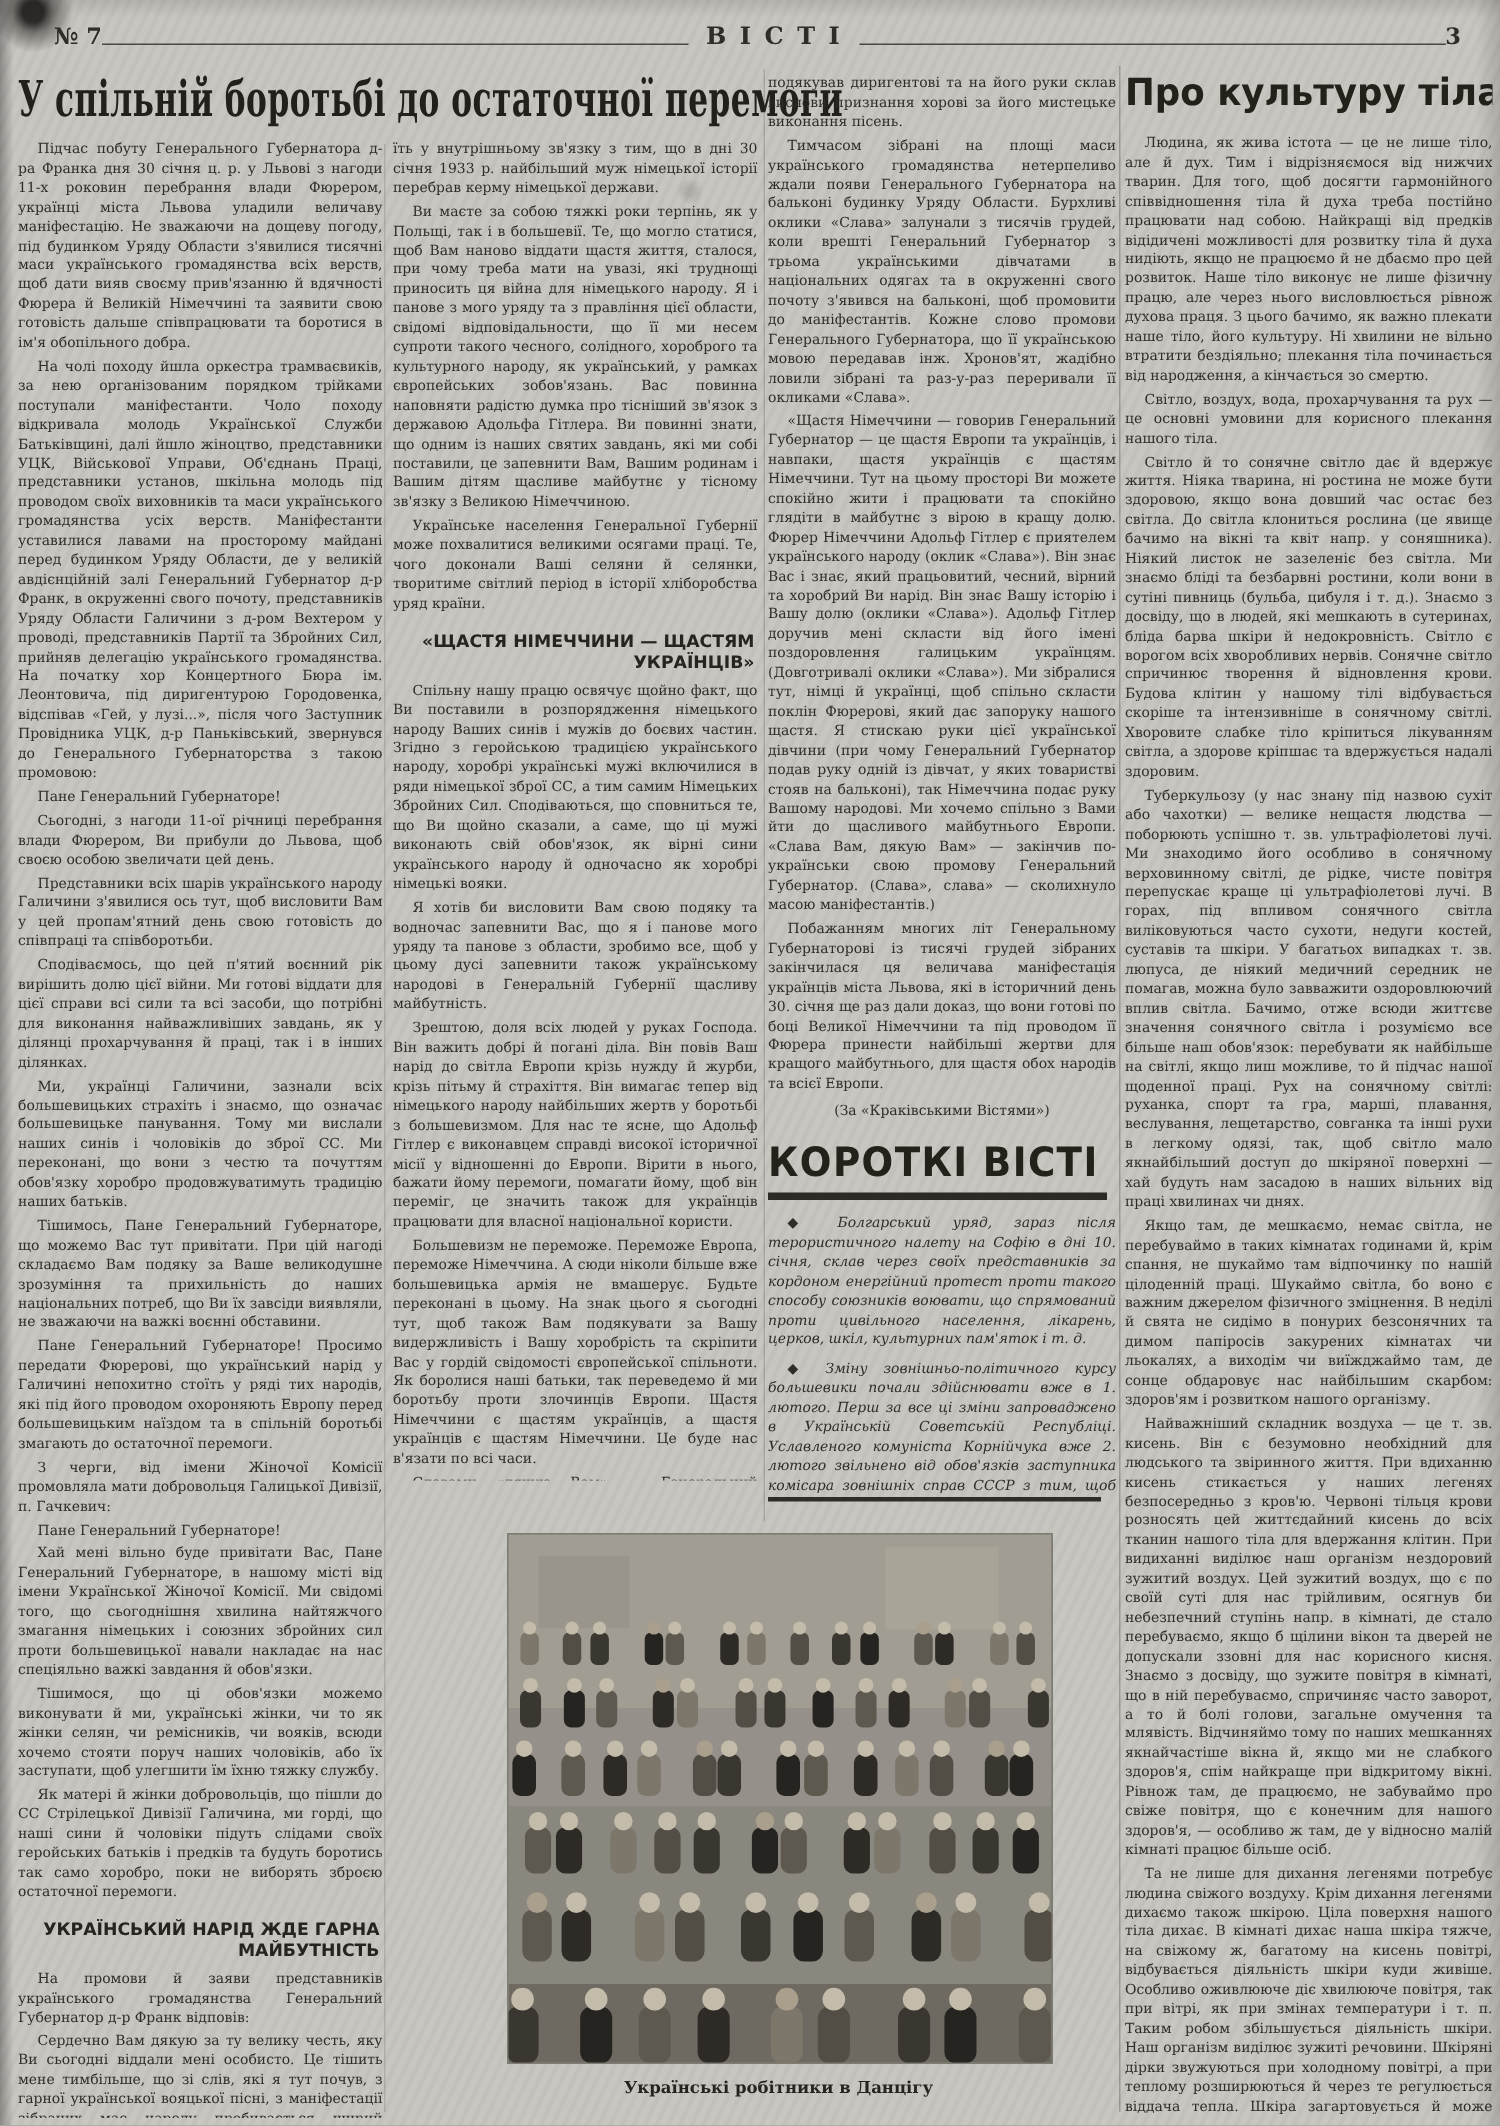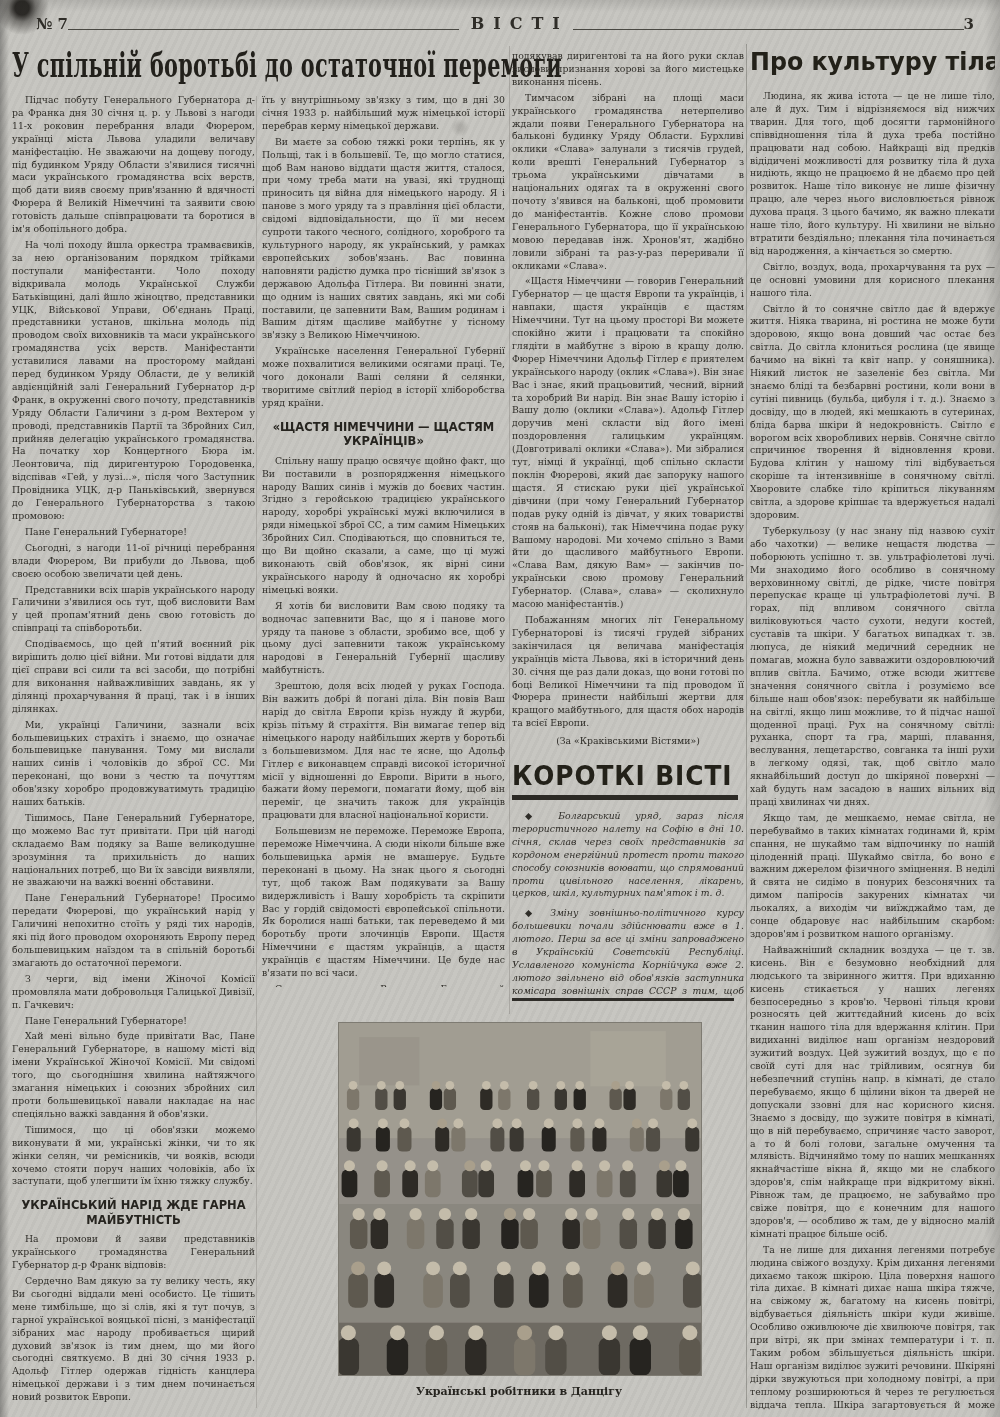--- a/index.html
+++ b/index.html
@@ -37,21 +37,21 @@
   .col{position:absolute;overflow:hidden;font-size:9.3px;line-height:12.9px;}
   .col1{left:12px;top:94px;width:243px;height:1318px;}
   .col2{left:262px;top:94px;width:243px;height:893px;}
   .col3{left:512px;top:50px;width:232px;height:946px;}
   .col4{left:750px;top:46px;width:245px;height:1366px;}
   .para{margin:0 0 3px 0;text-indent:13px;text-align:justify;}
   .para.plain{text-indent:0;}
   .para.item{margin-top:7px;font-style:italic;}
   .para.credit{text-indent:0;text-align:center;margin:5px 0 4px 0;}
   .subhead{font-family:"DejaVu Sans",sans-serif;font-weight:bold;font-size:11.5px;
-    line-height:14.5px;text-align:center;margin:10px 2px 6px 2px;color:#26241f;}
+    line-height:14.5px;text-align:right;margin:10px 2px 6px 2px;color:#26241f;}
   
   .vrule{position:absolute;width:1px;background:#36342e;}
   .vr1{left:256px;top:96px;height:1312px;opacity:.16;}
   .vr2{left:509px;top:46px;height:968px;opacity:.20;}
   .vr3{left:746px;top:44px;height:1364px;opacity:.30;}
   .end-rule{position:absolute;left:512px;top:998px;width:222px;height:3px;background:#2f2d29;}
   
   .photo{position:absolute;left:338px;top:1022px;width:362px;height:352px;margin:0;
     border:1px solid #7e7b72;background:#8f8c84;box-shadow:inset 0 0 18px rgba(0,0,0,.35);}
   .photo svg{display:block;width:100%;height:100%;}
@@ -84,20 +84,21 @@
       <p class="para">Сьогодні, з нагоди 11-ої річниці перебрання влади Фюрером, Ви прибули до Львова, щоб своєю особою звеличати цей день.</p>
       <p class="para">Представники всіх шарів українського народу Галичини з'явилися ось тут, щоб висловити Вам у цей пропам'ятний день свою готовість до співпраці та співборотьби.</p>
       <p class="para">Сподіваємось, що цей п'ятий воєнний рік вирішить долю цієї війни. Ми готові віддати для цієї справи всі сили та всі засоби, що потрібні для виконання найважливіших завдань, як у ділянці прохарчування й праці, так і в інших ділянках.</p>
       <p class="para">Ми, українці Галичини, зазнали всіх большевицьких страхіть і знаємо, що означає большевицьке панування. Тому ми вислали наших синів і чоловіків до зброї СС. Ми переконані, що вони з честю та почуттям обов'язку хоробро продовжуватимуть традицію наших батьків.</p>
       <p class="para">Тішимось, Пане Генеральний Губернаторе, що можемо Вас тут привітати. При цій нагоді складаємо Вам подяку за Ваше великодушне зрозуміння та прихильність до наших національних потреб, що Ви їх завсіди виявляли, не зважаючи на важкі воєнні обставини.</p>
       <p class="para">Пане Генеральний Губернаторе! Просимо передати Фюрерові, що український нарід у Галичині непохитно стоїть у ряді тих народів, які під його проводом охороняють Европу перед большевицьким наїздом та в спільній боротьбі змагають до остаточної перемоги.</p>
       <p class="para">З черги, від імени Жіночої Комісії промовляла мати добровольця Галицької Дивізії, п. Гачкевич:</p>
       <p class="para">Пане Генеральний Губернаторе!</p>
       <p class="para">Хай мені вільно буде привітати Вас, Пане Генеральний Губернаторе, в нашому місті від імени Української Жіночої Комісії. Ми свідомі того, що сьогоднішня хвилина найтяжчого змагання німецьких і союзних збройних сил проти большевицької навали накладає на нас спеціяльно важкі завдання й обов'язки.</p>
       <p class="para">Тішимося, що ці обов'язки можемо виконувати й ми, українські жінки, чи то як жінки селян, чи ремісників, чи вояків, всюди хочемо стояти поруч наших чоловіків, або їх заступати, щоб улегшити їм їхню тяжку службу.</p>
+      <p class="para">Як матері й жінки добровольців, що пішли до СС Стрілецької Дивізії Галичина, ми горді, що наші сини й чоловіки підуть слідами своїх геройських батьків і предків та будуть боротись так само хоробро, поки не виборять зброєю остаточної перемоги.</p>
       <div class="subhead">УКРАЇНСЬКИЙ НАРІД ЖДЕ ГАРНА МАЙБУТНІСТЬ</div>
       <p class="para">На промови й заяви представників українського громадянства Генеральний Губернатор д-р Франк відповів:</p>
       <p class="para">Сердечно Вам дякую за ту велику честь, яку Ви сьогодні віддали мені особисто. Це тішить мене тимбільше, що зі слів, які я тут почув, з гарної української вояцької пісні, з маніфестації зібраних мас народу пробивається щирий духовий зв'язок із тим днем, що ми його сьогодні святкуємо. В дні 30 січня 1933 р. Адольф Гітлер одержав гідність канцлера німецької держави і з тим днем починається новий розвиток Европи.</p>
     </div>
 
   <div class="col col2">
       <p class="para plain">їть у внутрішньому зв'язку з тим, що в дні 30 січня 1933 р. найбільший муж німецької історії перебрав керму німецької держави.</p>
       <p class="para">Ви маєте за собою тяжкі роки терпінь, як у Польщі, так і в большевії. Те, що могло статися, щоб Вам наново віддати щастя життя, сталося, при чому треба мати на увазі, які труднощі приносить ця війна для німецького народу. Я і панове з мого уряду та з правління цієї области, свідомі відповідальности, що її ми несем супроти такого чесного, солідного, хороброго та культурного народу, як український, у рамках європейських зобов'язань. Вас повинна наповняти радістю думка про тісніший зв'язок з державою Адольфа Гітлера. Ви повинні знати, що одним із наших святих завдань, які ми собі поставили, це запевнити Вам, Вашим родинам і Вашим дітям щасливе майбутнє у тісному зв'язку з Великою Німеччиною.</p>
       <p class="para">Українське населення Генеральної Губернії може похвалитися великими осягами праці. Те, чого доконали Ваші селяни й селянки, творитиме світлий період в історії хліборобства уряд країни.</p>
       <div class="subhead">«ЩАСТЯ НІМЕЧЧИНИ — ЩАСТЯМ УКРАЇНЦІВ»</div>

